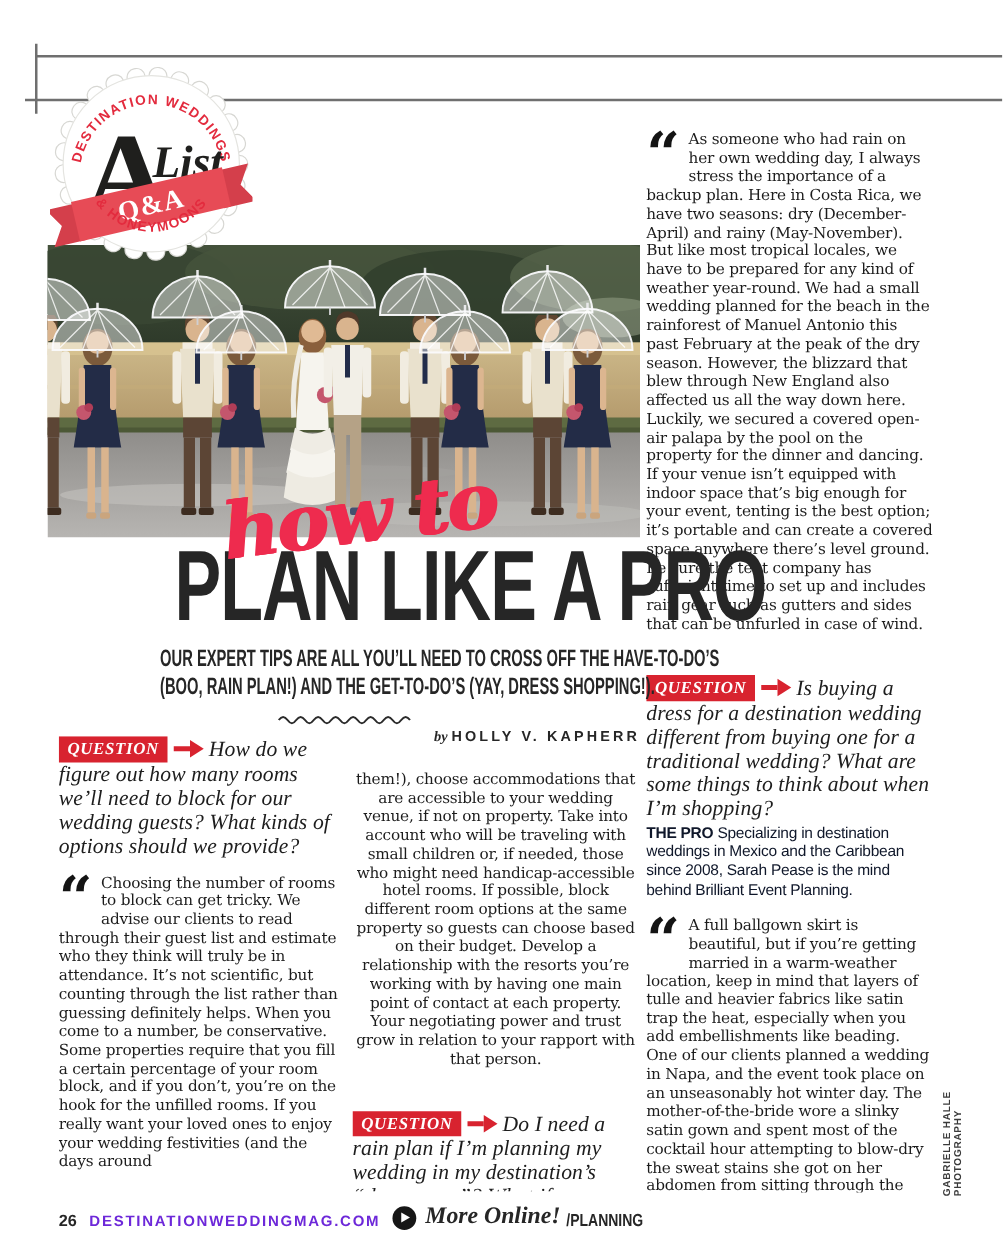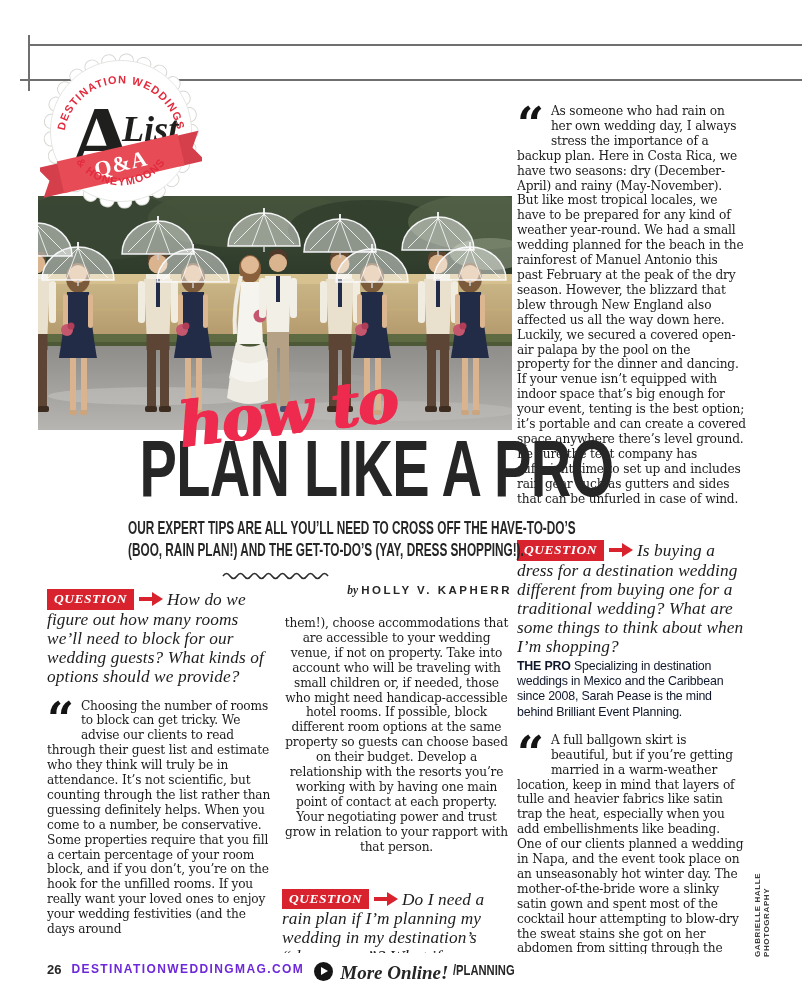--- a/index.html
+++ b/index.html
@@ -50,21 +50,21 @@
     border-top:7px solid transparent;border-bottom:7px solid transparent;border-left:11px solid var(--red);}
   .pro{font-family:"Liberation Sans",sans-serif;font-size:12.4px;line-height:15.2px;
        letter-spacing:-.2px;color:#0f172a;margin-top:3px;}
   .pro-label{font-weight:bold;letter-spacing:-.2px;}
   .quote-para{margin-top:13px;}
   .quote-mark{float:left;font-family:"DejaVu Serif",serif;font-weight:bold;font-size:47px;
               line-height:.78;margin:2px 7px 0 0;color:#141414;}
   .cont-para{margin-top:11px;text-align:center;}
   .gap-top{margin-top:34px;}
   
-  .footer{position:absolute;left:47px;top:962px;display:flex;align-items:flex-start;z-index:3;}
+  .footer{position:absolute;left:47px;top:962px;display:flex;align-items:flex-end;z-index:3;}
   .pagenum{font-weight:bold;font-size:13px;margin-right:10px;}
   .site{font-weight:bold;font-size:12px;letter-spacing:1.4px;color:#6d28d9;}
   .play-icon{width:19px;height:19px;border-radius:50%;background:#161616;position:relative;margin:0 7px 0 10px;}
   .play-icon::after{content:"";position:absolute;left:7px;top:5px;width:0;height:0;
     border-top:4.5px solid transparent;border-bottom:4.5px solid transparent;border-left:7px solid #fff;}
   .more{font-family:"Liberation Serif",serif;font-style:italic;font-weight:bold;font-size:19px;margin-right:5px;}
   .section{display:inline-block;font-weight:bold;font-size:14px;transform:scaleX(.8);transform-origin:left center;}
   
   .credit{position:absolute;left:753px;top:815px;height:142px;writing-mode:vertical-rl;
           transform:rotate(180deg);font-size:8px;font-weight:bold;letter-spacing:.6px;color:#3a3a3a;}

